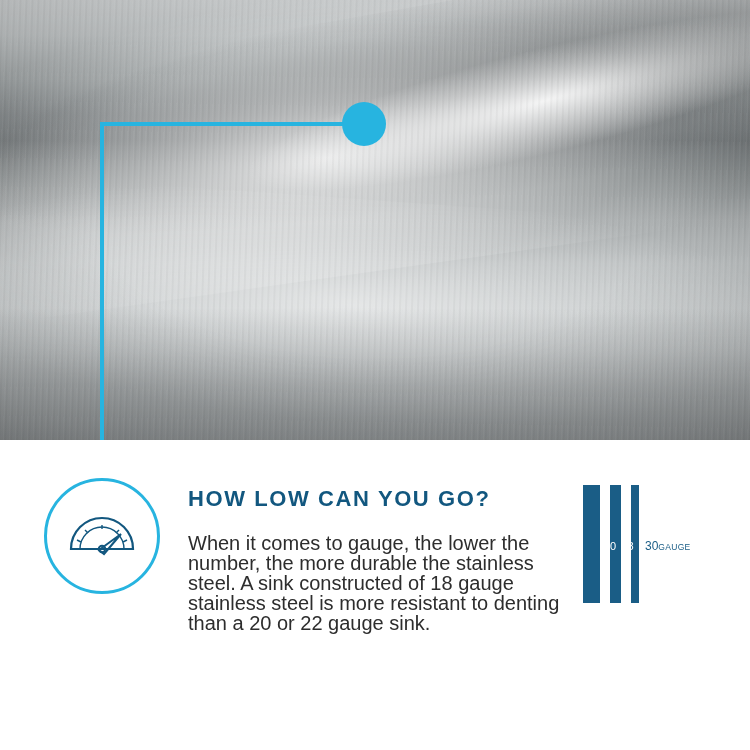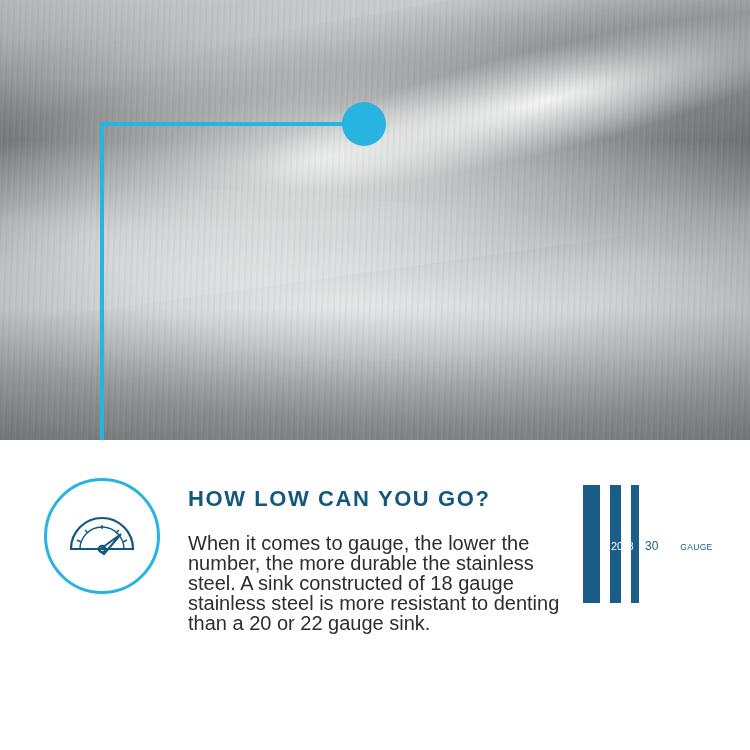--- a/index.html
+++ b/index.html
@@ -204,34 +204,33 @@
   .bar.b22 { left: 48px; width: 8px; }
 
   .bar-label {
     position: absolute;
     font-size: 11px;
     color: #ffffff;
     top: 55px;
     text-align: center;
   }
   .bar-label.l18 { left: 0px; width: 17px; padding-left: 36px; }
-  .bar-label.l20 { left: 28px; width: 11px; text-align: center; }
+  .bar-label.l20 { left: 21px; width: 11px; text-align: center; }
 
   .gauge-note {
     position: absolute;
     left: 62px;
     top: 54px;
     font-size: 12px;
     color: #1a5d86;
     white-space: nowrap;
   }
   .gauge-note .small {
     font-size: 8.5px;
     letter-spacing: 0.3px;
-    margin-left: 22px;
   }
 
   
   .logo {
     position: absolute;
     left: 44px;
     top: 680px;
     height: 30px;
   }
   .logo svg { display: block; }

